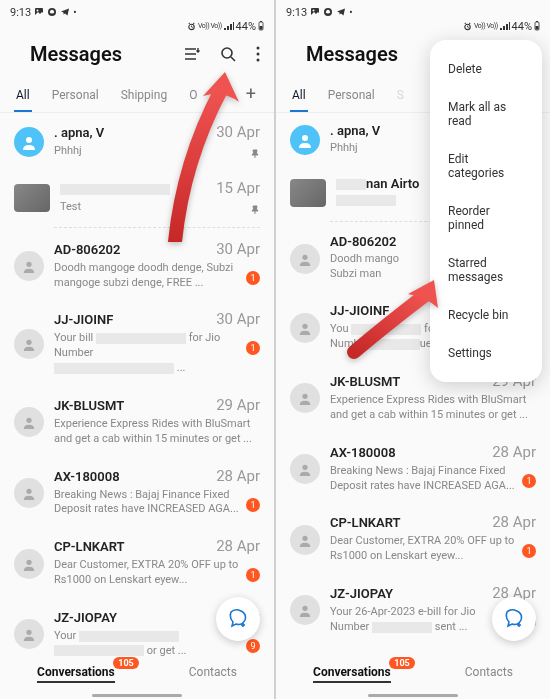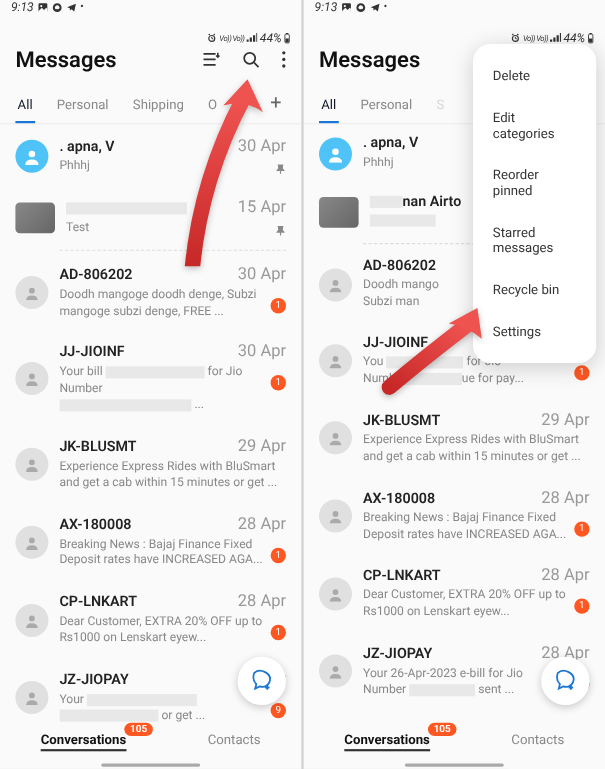--- a/index.html
+++ b/index.html
@@ -1,23 +1,23 @@
 <!DOCTYPE html>
 <html><head>
 <meta charset="utf-8">
 <style>
 * { margin: 0; padding: 0; box-sizing: border-box; font-family: -apple-system, Roboto, sans-serif; -webkit-font-smoothing: antialiased; }
 body { background: #d0d0d0; width: 550px; height: 699px; display: flex; gap: 2px; overflow: hidden; }
 .screen { background: #fafafa; width: 274px; height: 699px; position: relative; overflow: hidden; }
-.status-bar { height: 24px; display: flex; align-items: flex-start; justify-content: space-between; padding: 0 10px; font-size: 11px; color: #333; font-style: italic; }
+.status-bar { height: 24px; display: flex; align-items: center; justify-content: space-between; padding: 0 10px; font-size: 11px; color: #333; }
 .status-left { display: flex; gap: 3px; align-items: center; }
 .status-right { display: flex; gap: 2px; align-items: center; margin-top: 28px; }
 .status-right svg, .status-left svg { display: block; }
 .header { padding: 18px 14px 14px; display: flex; align-items: center; justify-content: space-between; }
-.header h1 { font-size: 20px; font-weight: 600; color: #111; }
+.header h1 { font-size: 20px; font-weight: 600; color: #111; margin-left: 16px; }
 .header-icons { display: flex; gap: 20px; align-items: center; }
 .tabs { display: flex; padding: 0 14px 0; border-bottom: 1px solid #eee; gap: 18px; align-items: center; font-size: 12px; color: #888; }
 .tab { padding: 8px 2px 10px; position: relative; }
 .tab.active { color: #0f172a; font-weight: 400; }
 .tab.active::after { content: ""; position: absolute; bottom: 0; left: 0; right: 0; height: 2px; background: #1976d2; }
 .tab-plus { margin-left: auto; color: #666; font-size: 18px; padding: 0 4px 6px; }
 .list { overflow: hidden; }
 .row { display: flex; padding: 10px 14px; gap: 10px; align-items: center; }
 .avatar { width: 30px; height: 30px; border-radius: 50%; background: #4fc3f7; flex: none; display: flex; align-items: center; justify-content: center; margin-top: 2px; }
 .avatar.gray { background: #e0e0e0; }
@@ -498,20 +498,21 @@
   </div>
 
   <div class="bottom-nav">
     <div class="bottom-tab active"><span>Conversations</span><span class="bottom-badge">105</span></div>
     <div class="bottom-tab">Contacts</div>
   </div>
   <div class="nav-handle"></div>
 
   <div class="menu">
     <div class="menu-item">Delete</div>
+    <div class="menu-item">Mark all as read</div>
     <div class="menu-item">Edit categories</div>
     <div class="menu-item">Reorder pinned</div>
     <div class="menu-item">Starred messages</div>
     <div class="menu-item">Recycle bin</div>
     <div class="menu-item">Settings</div>
   </div>
 
   <div class="arrow" style="top:280px;left:70px">
     <svg width="100" height="80" viewBox="0 0 100 80">
         <defs>

